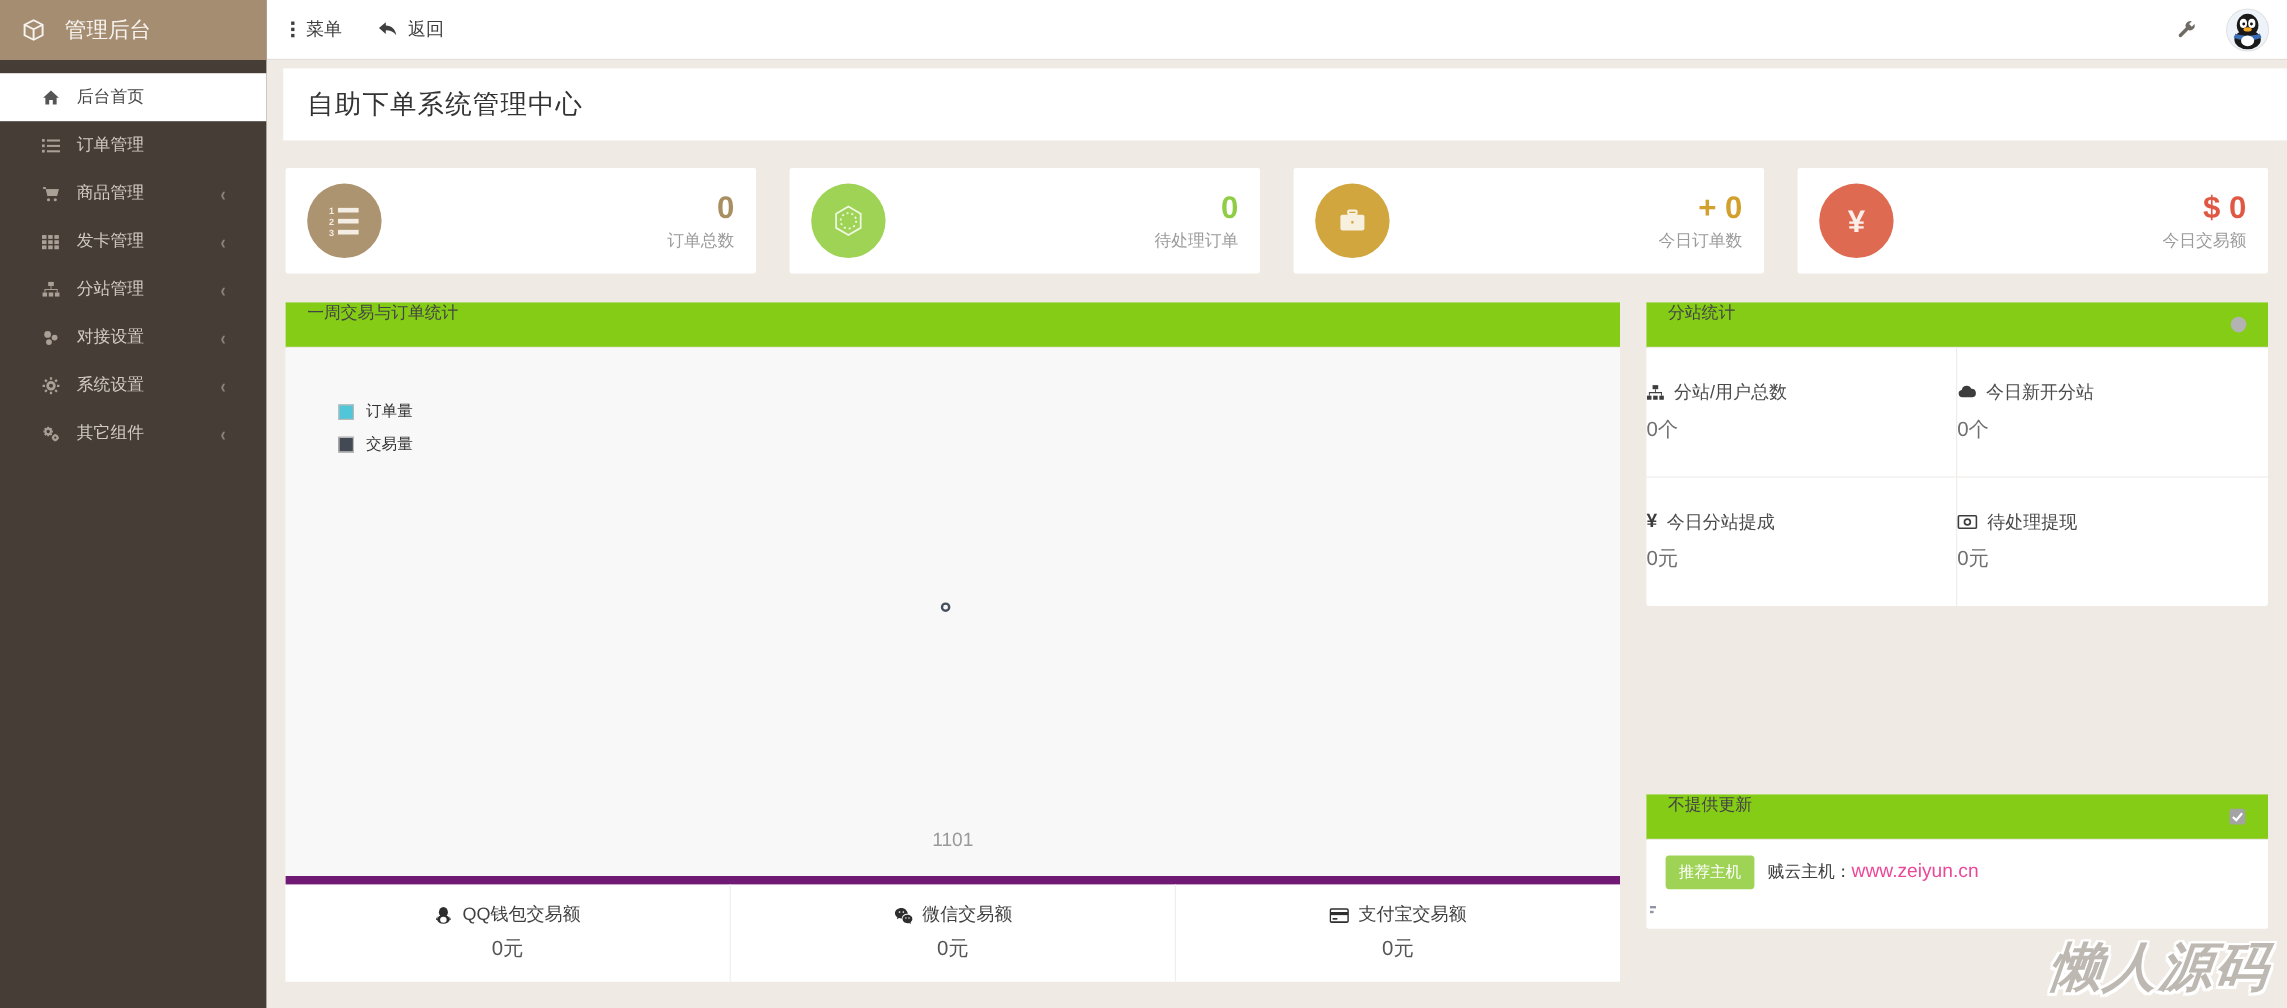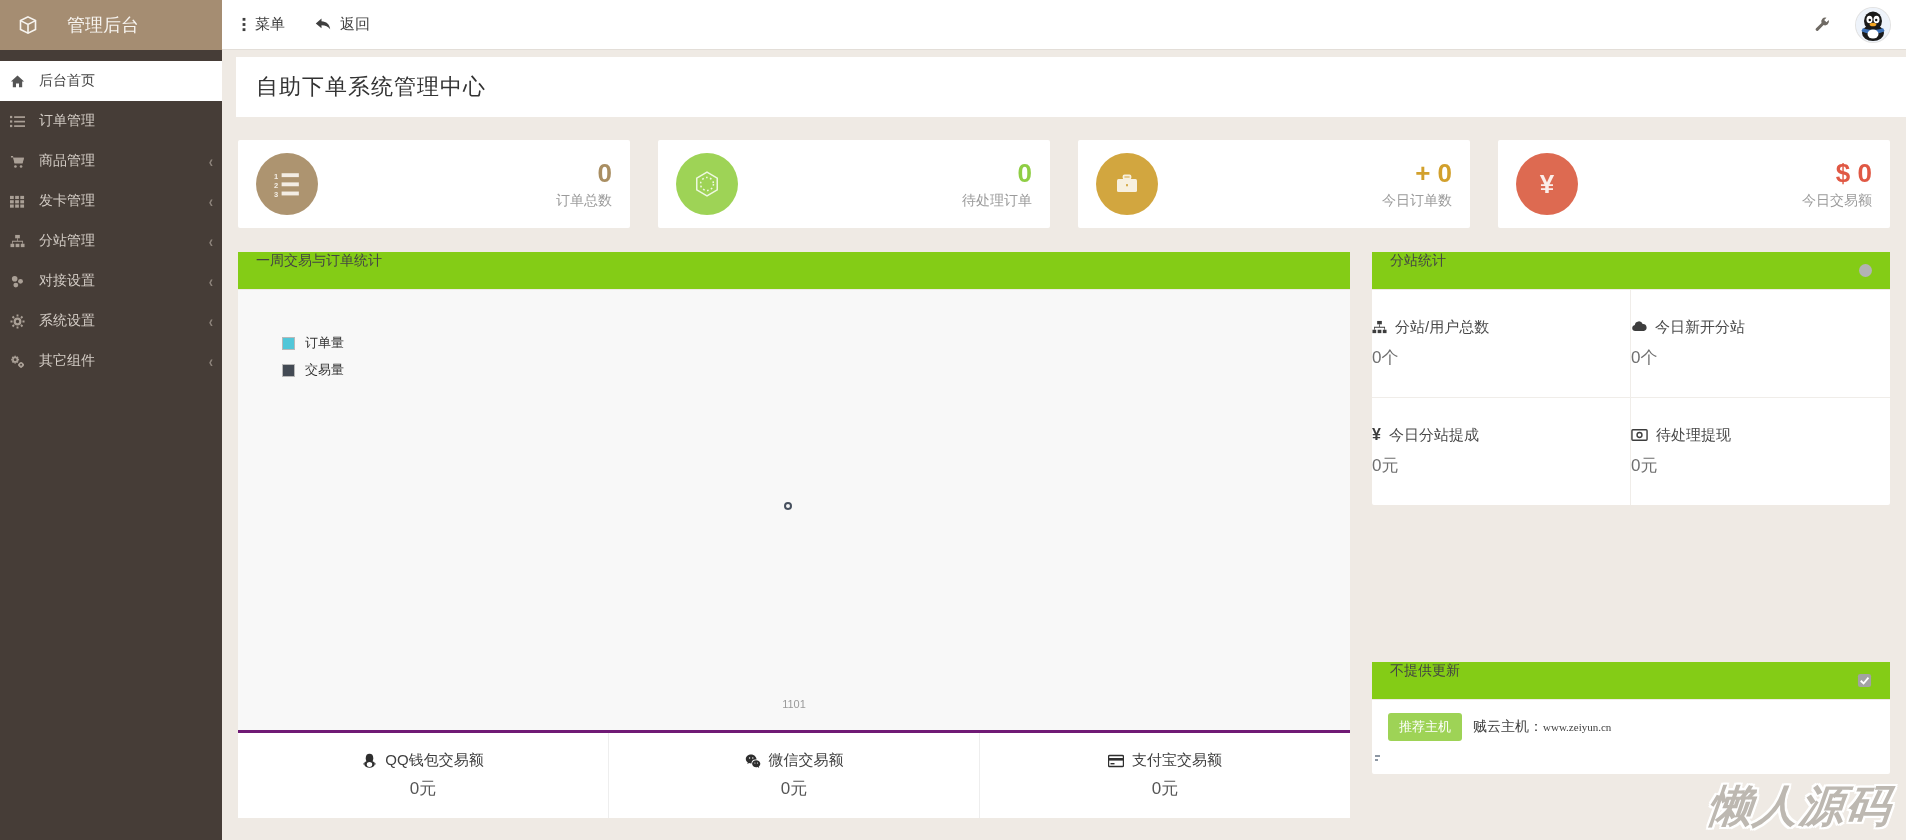--- a/index.html
+++ b/index.html
@@ -5,24 +5,24 @@
   * { margin:0; padding:0; box-sizing:border-box; }
   html,body { width:1906px; height:840px; }
   body {
     font-family:"Liberation Sans","DejaVu Sans",sans-serif;
     background:#efeae4; color:#444; overflow:hidden; position:relative;
   }
   .app { position:relative; width:1906px; height:840px; }
 
   
   .sidebar { position:absolute; left:0; top:0; width:222px; height:840px; background:#463d37; z-index:5; }
-  .brand { height:50px; background:#a58d72; color:#f7f4f0; display:flex; align-items:center; gap:29px; padding:0 18px; font-size:18px; }
+  .brand { height:50px; background:#a58d72; color:#f7f4f0; display:flex; align-items:center; gap:16px; padding:0 18px; font-size:18px; }
   .brand svg { width:20px; height:20px; }
   .side-nav { padding-top:11px; }
-  .nav-item { height:40px; display:flex; align-items:center; gap:14px; padding:0 9px; font-size:14px; color:#d3ccc5; cursor:pointer; }
+  .nav-item { height:40px; display:flex; align-items:center; gap:14px; padding:0 34px; font-size:14px; color:#d3ccc5; cursor:pointer; }
   .nav-item .nicon { width:16px; height:16px; color:#aaa096; flex:0 0 16px; display:flex; align-items:center; justify-content:center; }
   .nav-item.active { background:#ffffff; color:#444; }
   .nav-item.active .nicon { color:#555; }
   .chev { margin-left:auto; color:#8d847b; font-size:13px; font-weight:bold; transform:scaleY(1.3); }
 
   
   .navbar { position:absolute; left:222px; top:0; width:1684px; height:50px; background:#fff; border-bottom:1px solid #e3ded8; display:flex; align-items:center; padding:0 16px 0 20px; z-index:4; }
   .nav-link { display:flex; align-items:center; gap:9px; font-size:15px; color:#3f3f3f; margin-right:30px; cursor:pointer; }
   .nav-link svg { color:#3f3f3f; }
   .nav-right { margin-left:auto; display:flex; align-items:center; gap:26px; }
@@ -49,22 +49,22 @@
   .chart-panel { position:absolute; left:238px; top:252px; width:1112px; height:566px; background:#fff; border-radius:2px; }
   .panel-header { height:38px; display:flex; padding:0 18px; font-size:14px; color:#444; border-bottom:1px solid #eeeae5; background:#84cc16; }
   .panel-header .hicon { margin-left:auto; display:flex; align-items:center; }
   .chart-body { position:relative; height:440px; background:#f8f8f8; }
   .legend { position:absolute; left:44px; top:44px; display:flex; flex-direction:column; gap:9px; }
   .legend-item { display:flex; align-items:center; gap:10px; font-size:13px; color:#333; cursor:pointer; }
   .swatch { width:13px; height:13px; border:1px solid #b9b9b9; }
   .sw-orders { background:#51c6d8; }
   .sw-trades { background:#434a54; }
   .ring-marker { position:absolute; left:546px; top:212px; width:8px; height:8px; border:2.5px solid #47505e; border-radius:50%; background:transparent; }
-  .x-tick { position:absolute; bottom:20px; left:0; width:100%; text-align:center; font-size:11px; color:#9a9a9a; }
-  .payments { display:flex; height:88px; background:#fff; border-top:3px solid #701a75; }
+  .x-tick { position:absolute; bottom:20px; left:0; width:100%; text-align:center; font-size:16px; color:#9a9a9a; }
+  .payments { display:flex; height:88px; background:#fff; border-top:7px solid #701a75; }
   .pay-col { flex:1; display:flex; flex-direction:column; align-items:center; justify-content:center; gap:7px; border-right:1px solid #eeeeee; }
   .pay-col:last-child { border-right:none; }
   .pay-label { display:flex; align-items:center; gap:8px; font-size:15px; color:#3f3f3f; }
   .pay-label svg { color:#2e2e2e; }
   .pay-value { font-size:17px; color:#555; }
 
   
   .rpanel { position:absolute; left:1372px; width:518px; background:#fff; border-radius:2px; }
   .sub-panel { top:252px; height:253px; }
   .sub-grid { display:flex; flex-wrap:wrap; height:215px; }
@@ -74,21 +74,21 @@
   .sub-label { display:flex; align-items:center; gap:8px; font-size:15px; color:#4a4a4a; }
   .sub-label svg, .sub-label .glyph { color:#3d3d3d; }
   .sub-value { font-size:17px; color:#6f6f6f; }
   .dot-icon { width:13px; height:13px; border-radius:50%; background:#b3b3b3; }
 
   .security-panel { top:528px; height:112px; }
   .update-panel { top:662px; height:112px; }
   .panel-body { display:flex; align-items:center; padding:13px 16px 0 16px; }
   .badge { background:#9ed356; color:#fff; font-size:13px; padding:5px 11px; border-radius:3px; margin-right:11px; white-space:nowrap; }
   .msg { font-size:14px; color:#3e3e3e; }
-  .host-link { font-size:11px; color:#404040; cursor:pointer;font-family:Liberation Serif, serif; }
+  .host-link { font-size:16px; color:#ec4899; cursor:pointer; }
   .tiny-artifact { position:absolute; left:3px; bottom:7px; width:8px; height:12px; }
   .tiny-artifact i { display:block; background:#8d97a3; height:2px; margin-bottom:2px; }
   .tiny-artifact i.a1 { width:5px; } .tiny-artifact i.a2 { width:3px; }
   .glyph { font-weight:bold; font-style:normal; }
 
   
   .watermark { position:absolute; right:14px; bottom:4px; font-size:44px; font-weight:bold; font-style:italic; color:#bdb8b1; letter-spacing:2px; transform:skewX(-6deg);
     text-shadow:2px 2px 0 #fff,-2px -2px 0 #fff,2px -2px 0 #fff,-2px 2px 0 #fff,0 2px 0 #fff,0 -2px 0 #fff,2px 0 0 #fff,-2px 0 0 #fff; z-index:9; }
 </style>
 </head>

